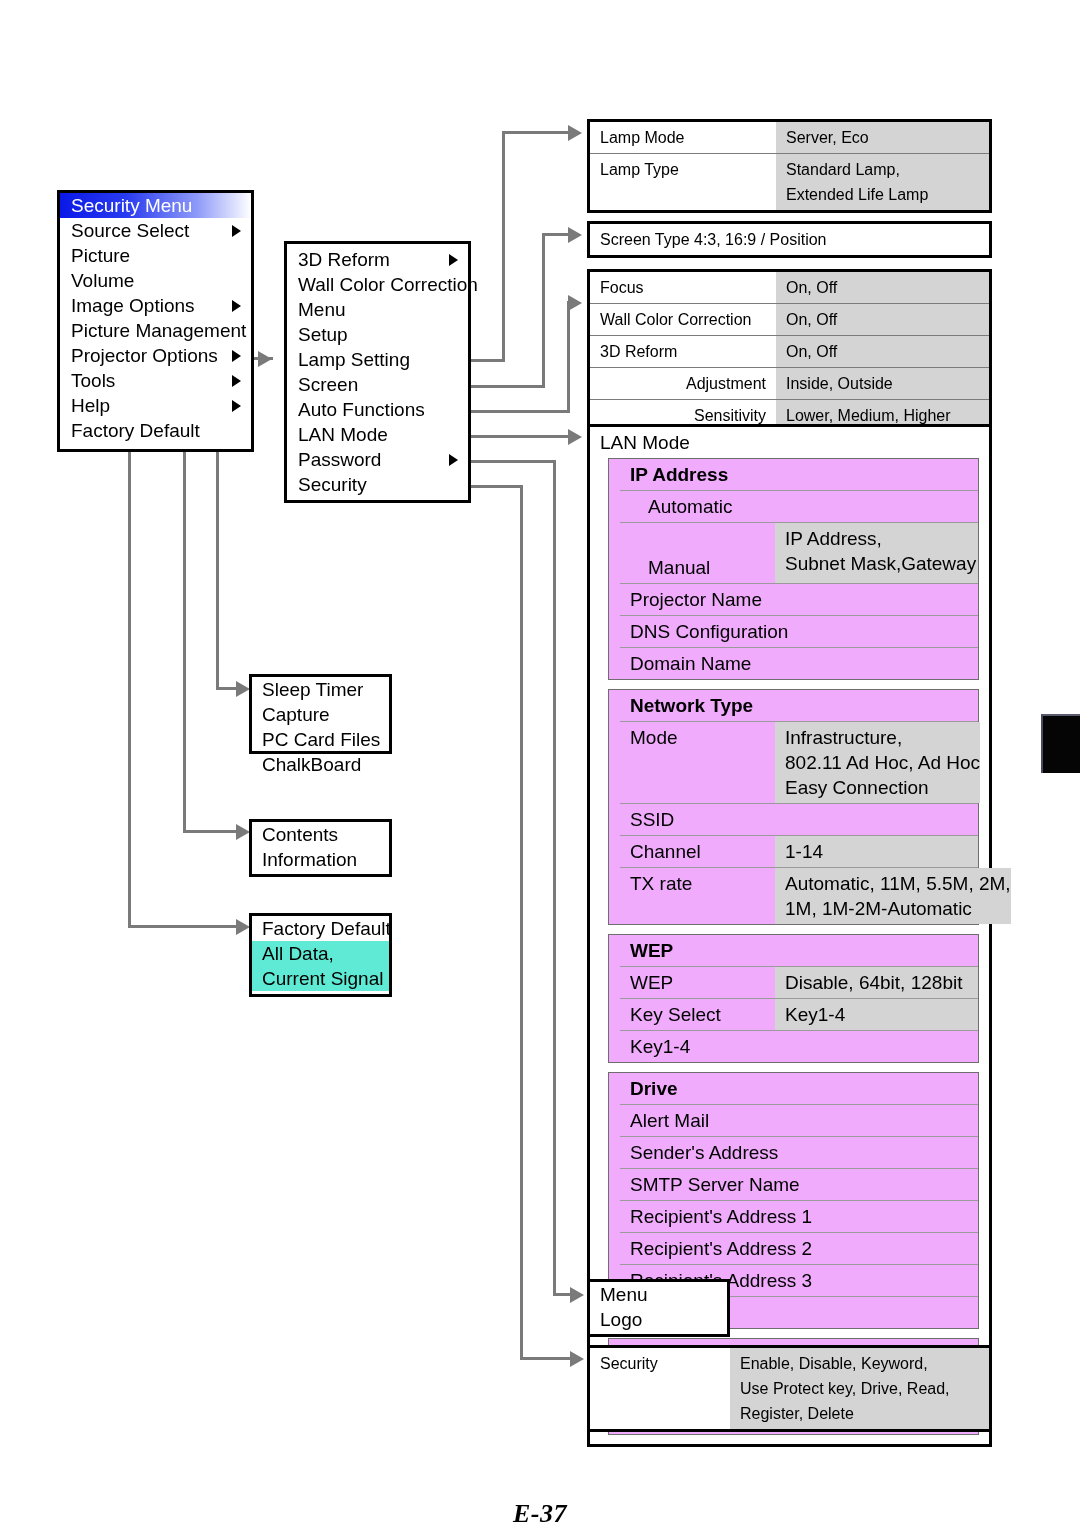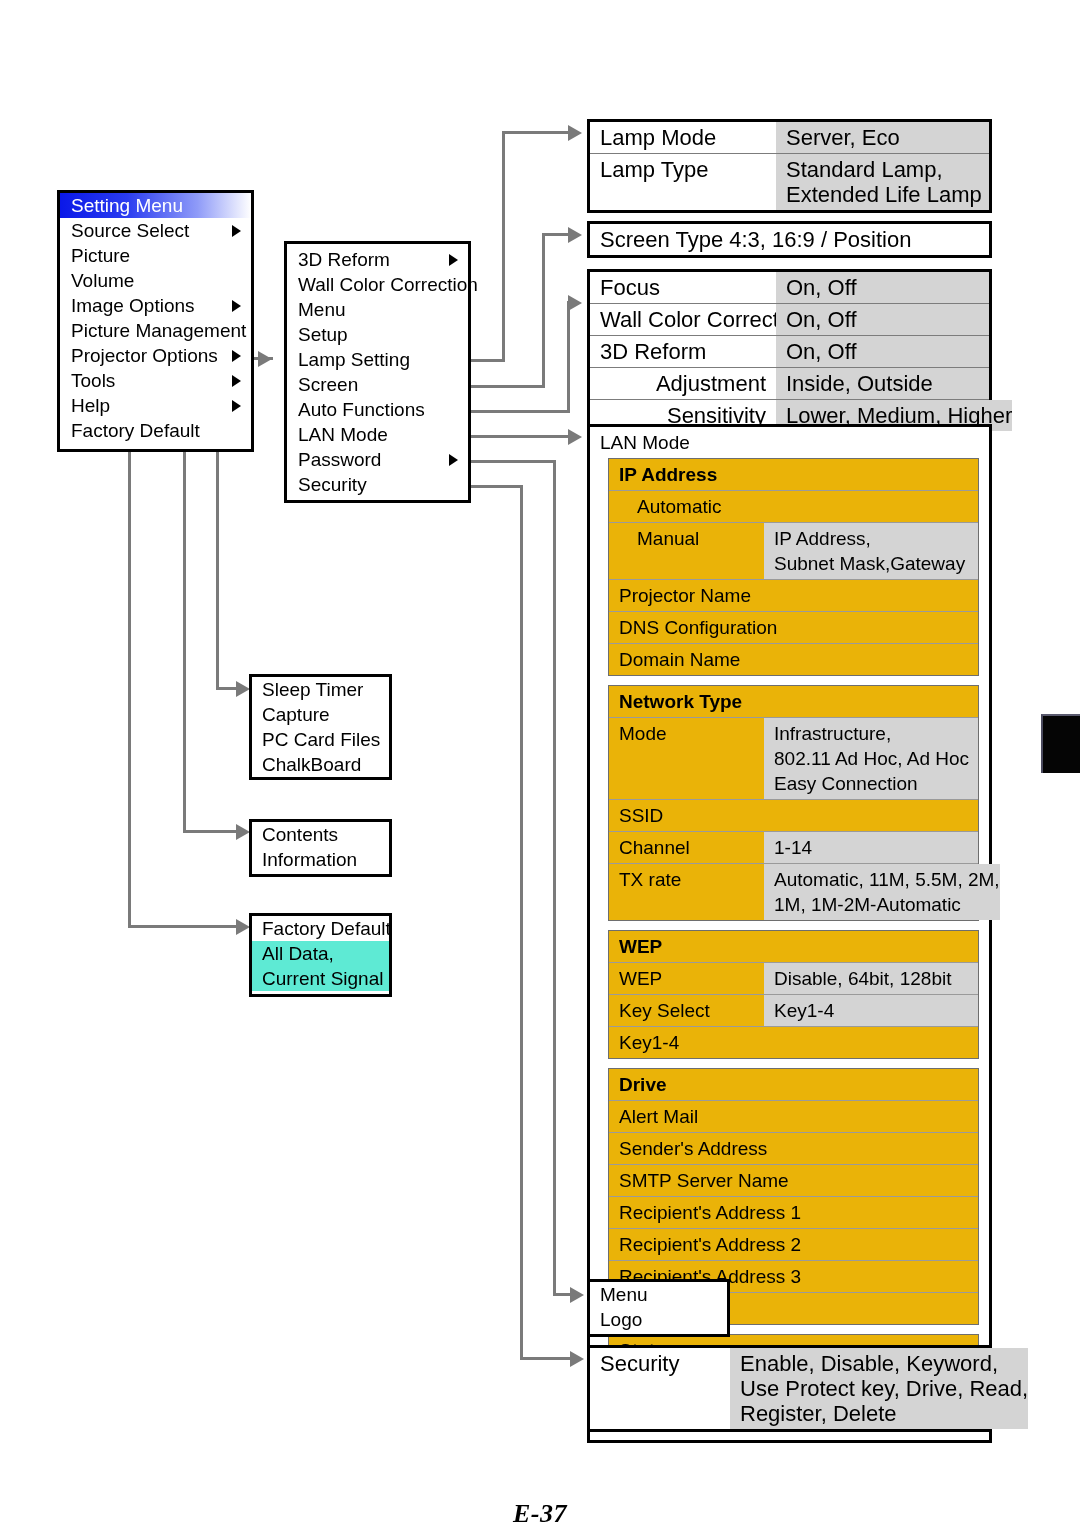--- a/index.html
+++ b/index.html
@@ -78,21 +78,21 @@
   .listbox .li.shaded {
     background: #5eead4;
   }
 
   
   .tbl {
     position: absolute;
     box-sizing: border-box;
     border: 3px solid #000;
     background: #fff;
-    font-size: 22px;
+    font-size: 16px;
   }
   .trow {
     display: flex;
     box-sizing: border-box;
     border-bottom: 1px solid #7c7c7c;
   }
   .trow:last-child { border-bottom: none; }
   .tc-l, .tc-r {
     box-sizing: border-box;
     padding: 3px 0 3px 10px;
@@ -114,21 +114,22 @@
     font-size: 19px;
   }
   .lan-head {
     padding: 3px 0 3px 10px;
     line-height: 25px;
   }
   .sub-tbl {
     box-sizing: border-box;
     border: 1px solid #6e6e6e;
     margin: 0 10px 9px 18px;
-    background: #eab308;
+    background: #f0abfc;
+    padding-left: 11px;
   }
   .sub-tbl .trow { border-bottom: 1px solid #9a9a9a; }
   .sub-tbl .trow:last-child { border-bottom: none; }
 
   
   .ln {
     position: absolute;
     background: #7a7a7a;
   }
   .lnh { height: 3px; }
@@ -209,21 +210,21 @@
     <div class="ln lnv" style="left:183px; top:407px; height:425px;"></div>
     <div class="ln lnh" style="left:183px; top:830px; width:58px;"></div>
     <div class="arrowhead" style="left:236px; top:824px;"></div>
 
     <div class="ln lnv" style="left:128px; top:440px; height:487px;"></div>
     <div class="ln lnh" style="left:128px; top:925px; width:113px;"></div>
     <div class="arrowhead" style="left:236px; top:919px;"></div>
   </div>
 
   <div class="menu-panel" id="advanced-menu" style="left:57px; top:190px; width:197px; height:262px;">
-    <div class="menu-title">Setting Menu</div>
+    <div class="menu-title">Security Menu</div>
     <div class="menu-row">
       <span>Source Select</span>
       <span class="arrow"></span>
     </div>
     <div class="menu-row">
       <span>Picture</span>
     </div>
     <div class="menu-row">
       <span>Volume</span>
     </div>
@@ -279,21 +280,21 @@
     </div>
     <div class="menu-row">
       <span>Password</span>
       <span class="arrow"></span>
     </div>
     <div class="menu-row">
       <span>Security</span>
     </div>
   </div>
 
-  <div class="listbox" id="tools-box" style="left:249px; top:674px; width:143px; height:106px;">
+  <div class="listbox" id="tools-box" style="left:249px; top:674px; width:143px; height:80px;">
     <div class="li">Sleep Timer</div>
     <div class="li">Capture</div>
     <div class="li">PC Card Files</div>
     <div class="li">ChalkBoard</div>
   </div>
 
   <div class="listbox" id="help-box" style="left:249px; top:819px; width:143px; height:58px;">
     <div class="li">Contents</div>
     <div class="li">Information</div>
   </div>
@@ -351,21 +352,21 @@
     <div class="lan-head">LAN Mode</div>
 
     <div class="sub-tbl">
       <div class="trow">
         <div class="tc-l bold full">IP Address</div>
       </div>
       <div class="trow">
         <div class="tc-l full" style="padding-left:28px;">Automatic</div>
       </div>
       <div class="trow">
-        <div class="tc-l" style="width:155px; padding-left:28px;">Manual</div>
+        <div class="tc-l" style="width:155px; padding-left:28px;margin-top:29px;">Manual</div>
         <div class="tc-r">
           <div>IP Address,</div>
           <div>Subnet Mask,Gateway</div>
         </div>
       </div>
       <div class="trow">
         <div class="tc-l full">Projector Name</div>
       </div>
       <div class="trow">
         <div class="tc-l full">DNS Configuration</div>

